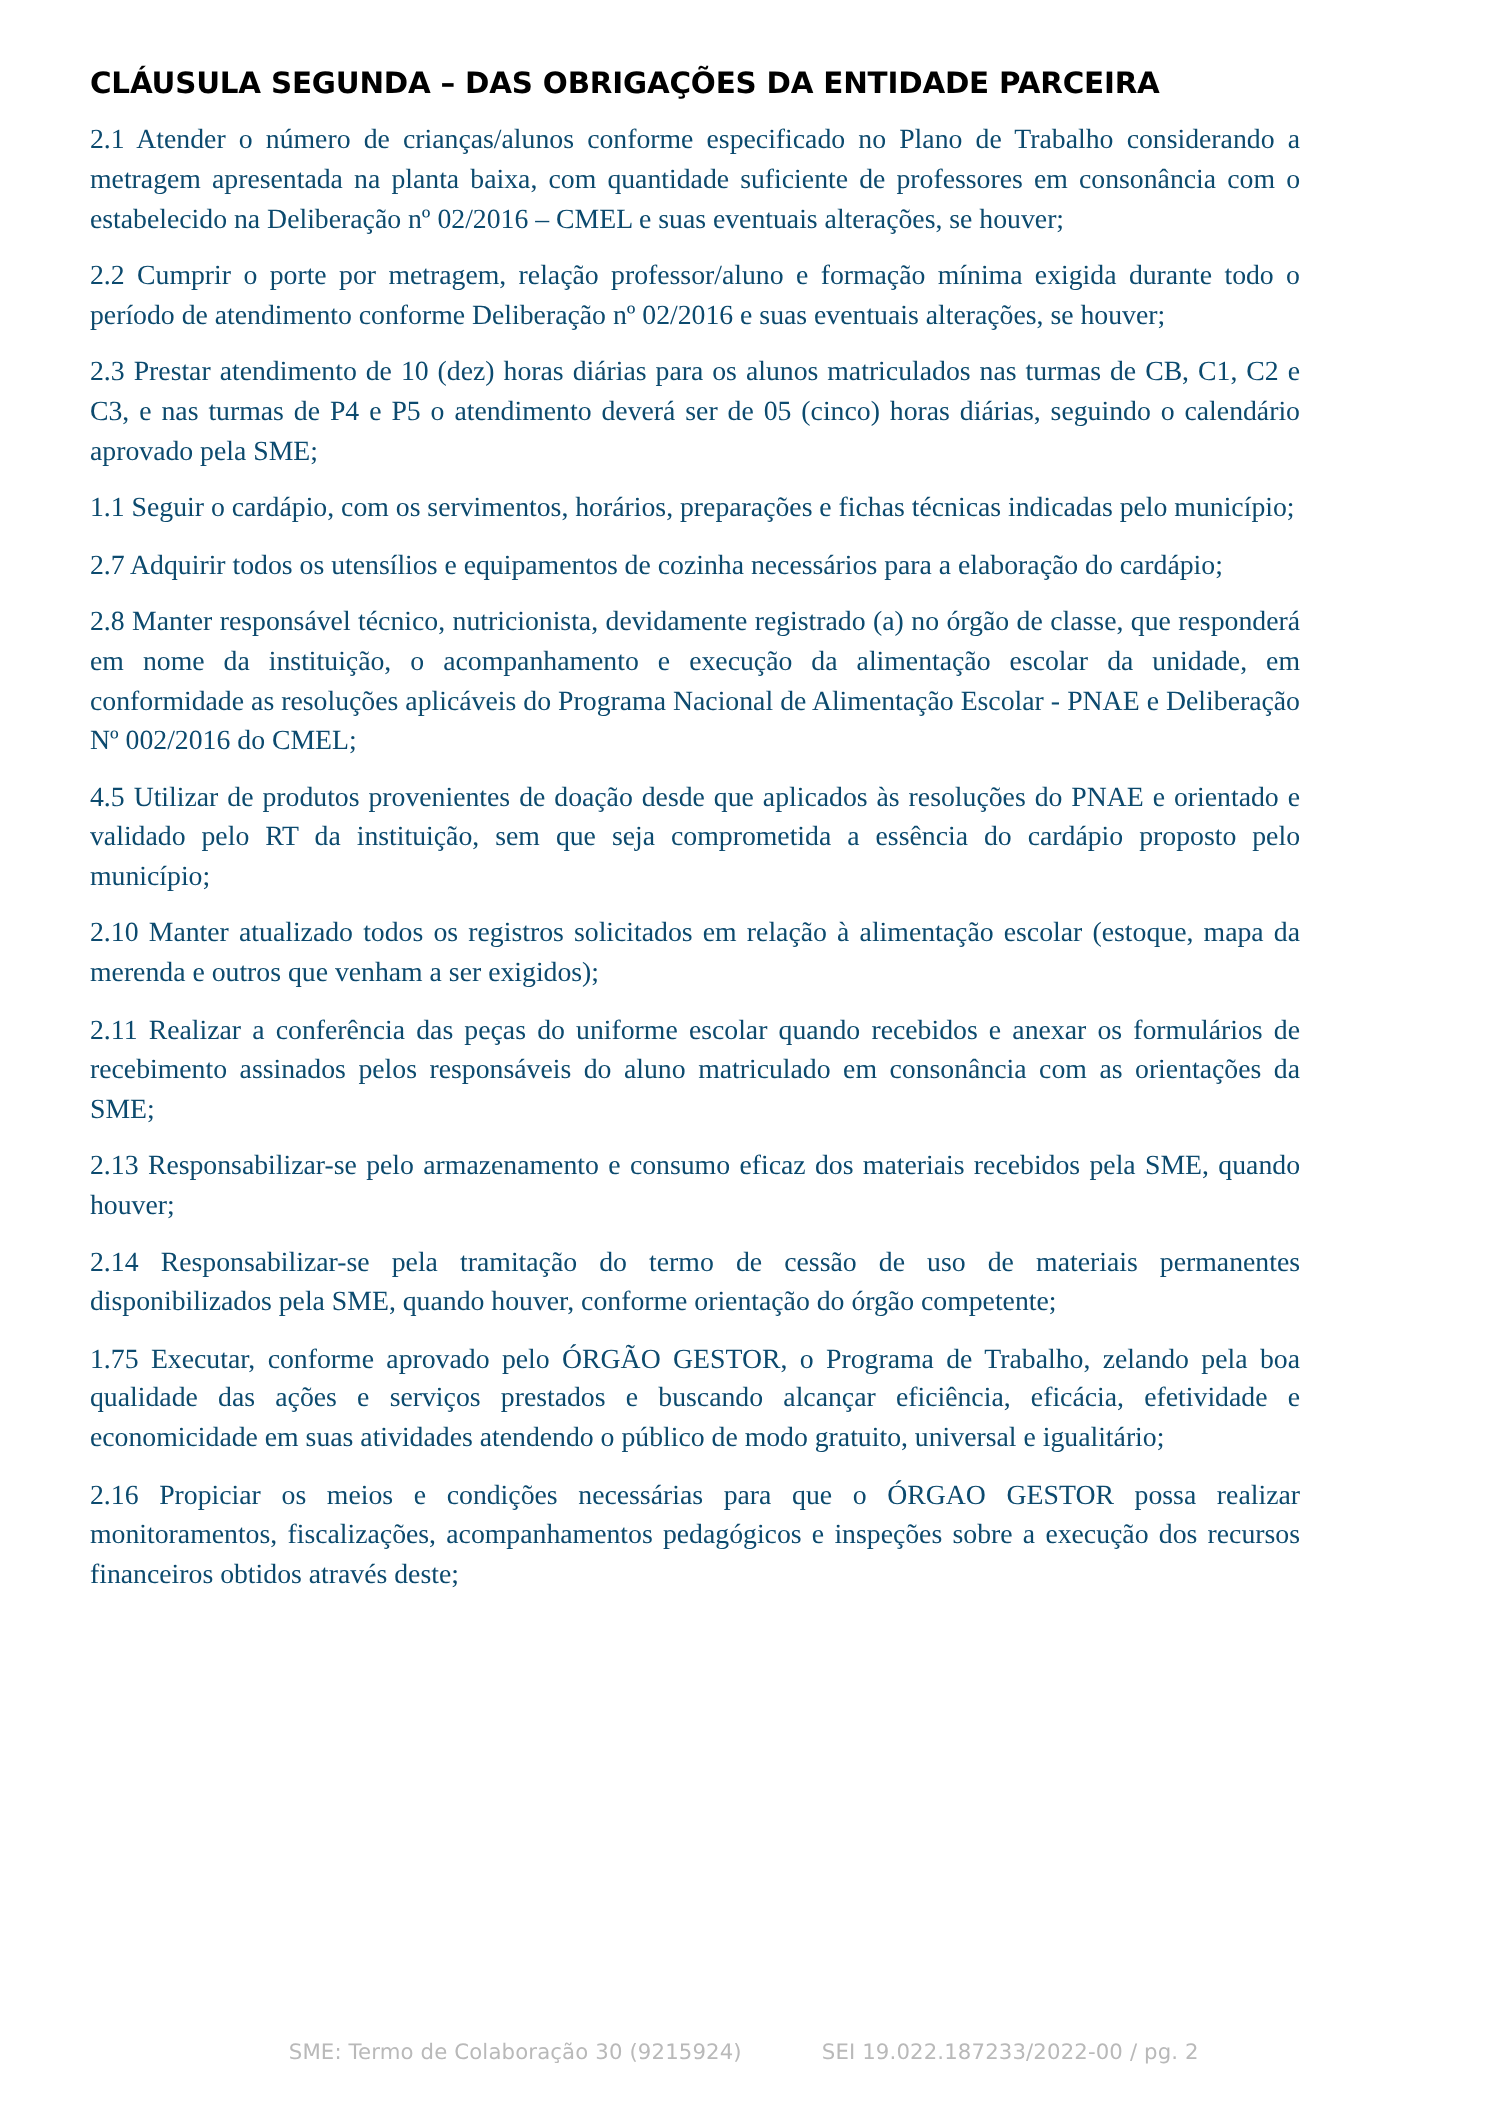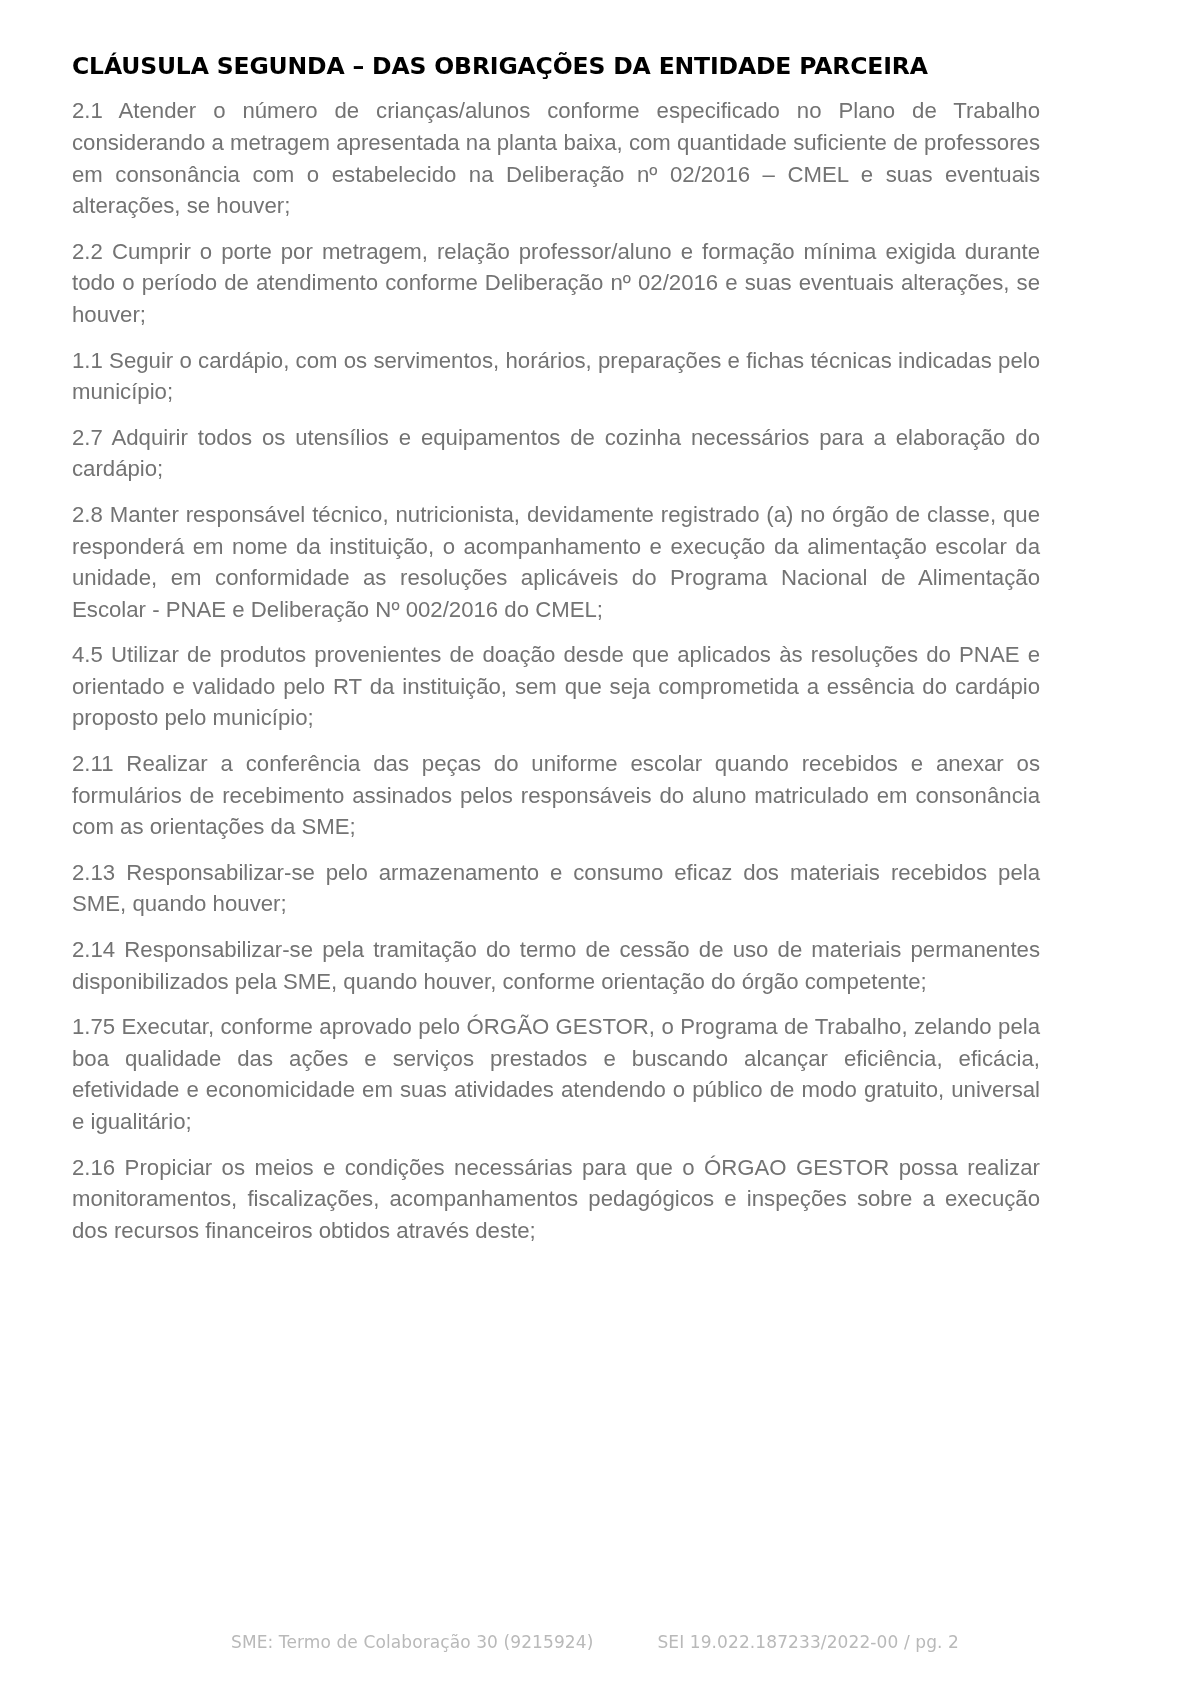--- a/index.html
+++ b/index.html
@@ -30,27 +30,27 @@
     font-family: "DejaVu Sans", sans-serif;
     font-weight: bold;
     font-size: 23.5px;
     line-height: 1.25;
     letter-spacing: -0.15px;
     margin: 0 0 14px 0;
     text-align: left;
     color: #000000;
   }
   .clause {
-    font-family: Liberation Sans, sans-serif;
+    font-family: Liberation Serif, serif;
     font-size: 22.2px;
     line-height: 31.6px;
     text-align: justify;
     text-justify: inter-word;
     margin: 0 0 14px 0;
-    color: #737373;
+    color: #0c4a6e;
     -webkit-hyphens: none;
     hyphens: none;
   }
   .clause:last-child {
     margin-bottom: 0;
   }
   .footer {
     position: absolute;
     left: 0;
     top: 1632px;
@@ -73,24 +73,26 @@
 <body>
 
 <div class="page">
 
   <div class="content">
 
     <h1 class="doc-heading">CLÁUSULA SEGUNDA – DAS OBRIGAÇÕES DA ENTIDADE PARCEIRA</h1>
 
     <p class="clause">2.1 Atender o número de crianças/alunos conforme especificado no Plano de Trabalho considerando a metragem apresentada na planta baixa, com quantidade suficiente de professores em consonância com o estabelecido na Deliberação nº 02/2016 – CMEL e suas eventuais alterações, se houver;</p>
     <p class="clause">2.2 Cumprir o porte por metragem, relação professor/aluno e formação mínima exigida durante todo o período de atendimento conforme Deliberação nº 02/2016 e suas eventuais alterações, se houver;</p>
+    <p class="clause">2.3 Prestar atendimento de 10 (dez) horas diárias para os alunos matriculados nas turmas de CB, C1, C2 e C3, e nas turmas de P4 e P5 o atendimento deverá ser de 05 (cinco) horas diárias, seguindo o calendário aprovado pela SME;</p>
     <p class="clause">1.1 Seguir o cardápio, com os servimentos, horários, preparações e fichas técnicas indicadas pelo município;</p>
     <p class="clause">2.7 Adquirir todos os utensílios e equipamentos de cozinha necessários para a elaboração do cardápio;</p>
     <p class="clause">2.8 Manter responsável técnico, nutricionista, devidamente registrado (a) no órgão de classe, que responderá em nome da instituição, o acompanhamento e execução da alimentação escolar da unidade, em conformidade as resoluções aplicáveis do Programa Nacional de Alimentação Escolar - PNAE e Deliberação Nº 002/2016 do CMEL;</p>
     <p class="clause">4.5 Utilizar de produtos provenientes de doação desde que aplicados às resoluções do PNAE e orientado e validado pelo RT da instituição, sem que seja comprometida a essência do cardápio proposto pelo município;</p>
+    <p class="clause">2.10 Manter atualizado todos os registros solicitados em relação à alimentação escolar (estoque, mapa da merenda e outros que venham a ser exigidos);</p>
     <p class="clause">2.11 Realizar a conferência das peças do uniforme escolar quando recebidos e anexar os formulários de recebimento assinados pelos responsáveis do aluno matriculado em consonância com as orientações da SME;</p>
     <p class="clause">2.13 Responsabilizar-se pelo armazenamento e consumo eficaz dos materiais recebidos pela SME, quando houver;</p>
     <p class="clause">2.14 Responsabilizar-se pela tramitação do termo de cessão de uso de materiais permanentes disponibilizados pela SME, quando houver, conforme orientação do órgão competente;</p>
     <p class="clause">1.75 Executar, conforme aprovado pelo ÓRGÃO GESTOR, o Programa de Trabalho, zelando pela boa qualidade das ações e serviços prestados e buscando alcançar eficiência, eficácia, efetividade e economicidade em suas atividades atendendo o público de modo gratuito, universal e igualitário;</p>
     <p class="clause">2.16 Propiciar os meios e condições necessárias para que o ÓRGAO GESTOR possa realizar monitoramentos, fiscalizações, acompanhamentos pedagógicos e inspeções sobre a execução dos recursos financeiros obtidos através deste;</p>
 
   </div>
 
   <div class="footer">
     <span class="footer-item">SME: Termo de Colaboração 30 (9215924)</span>

